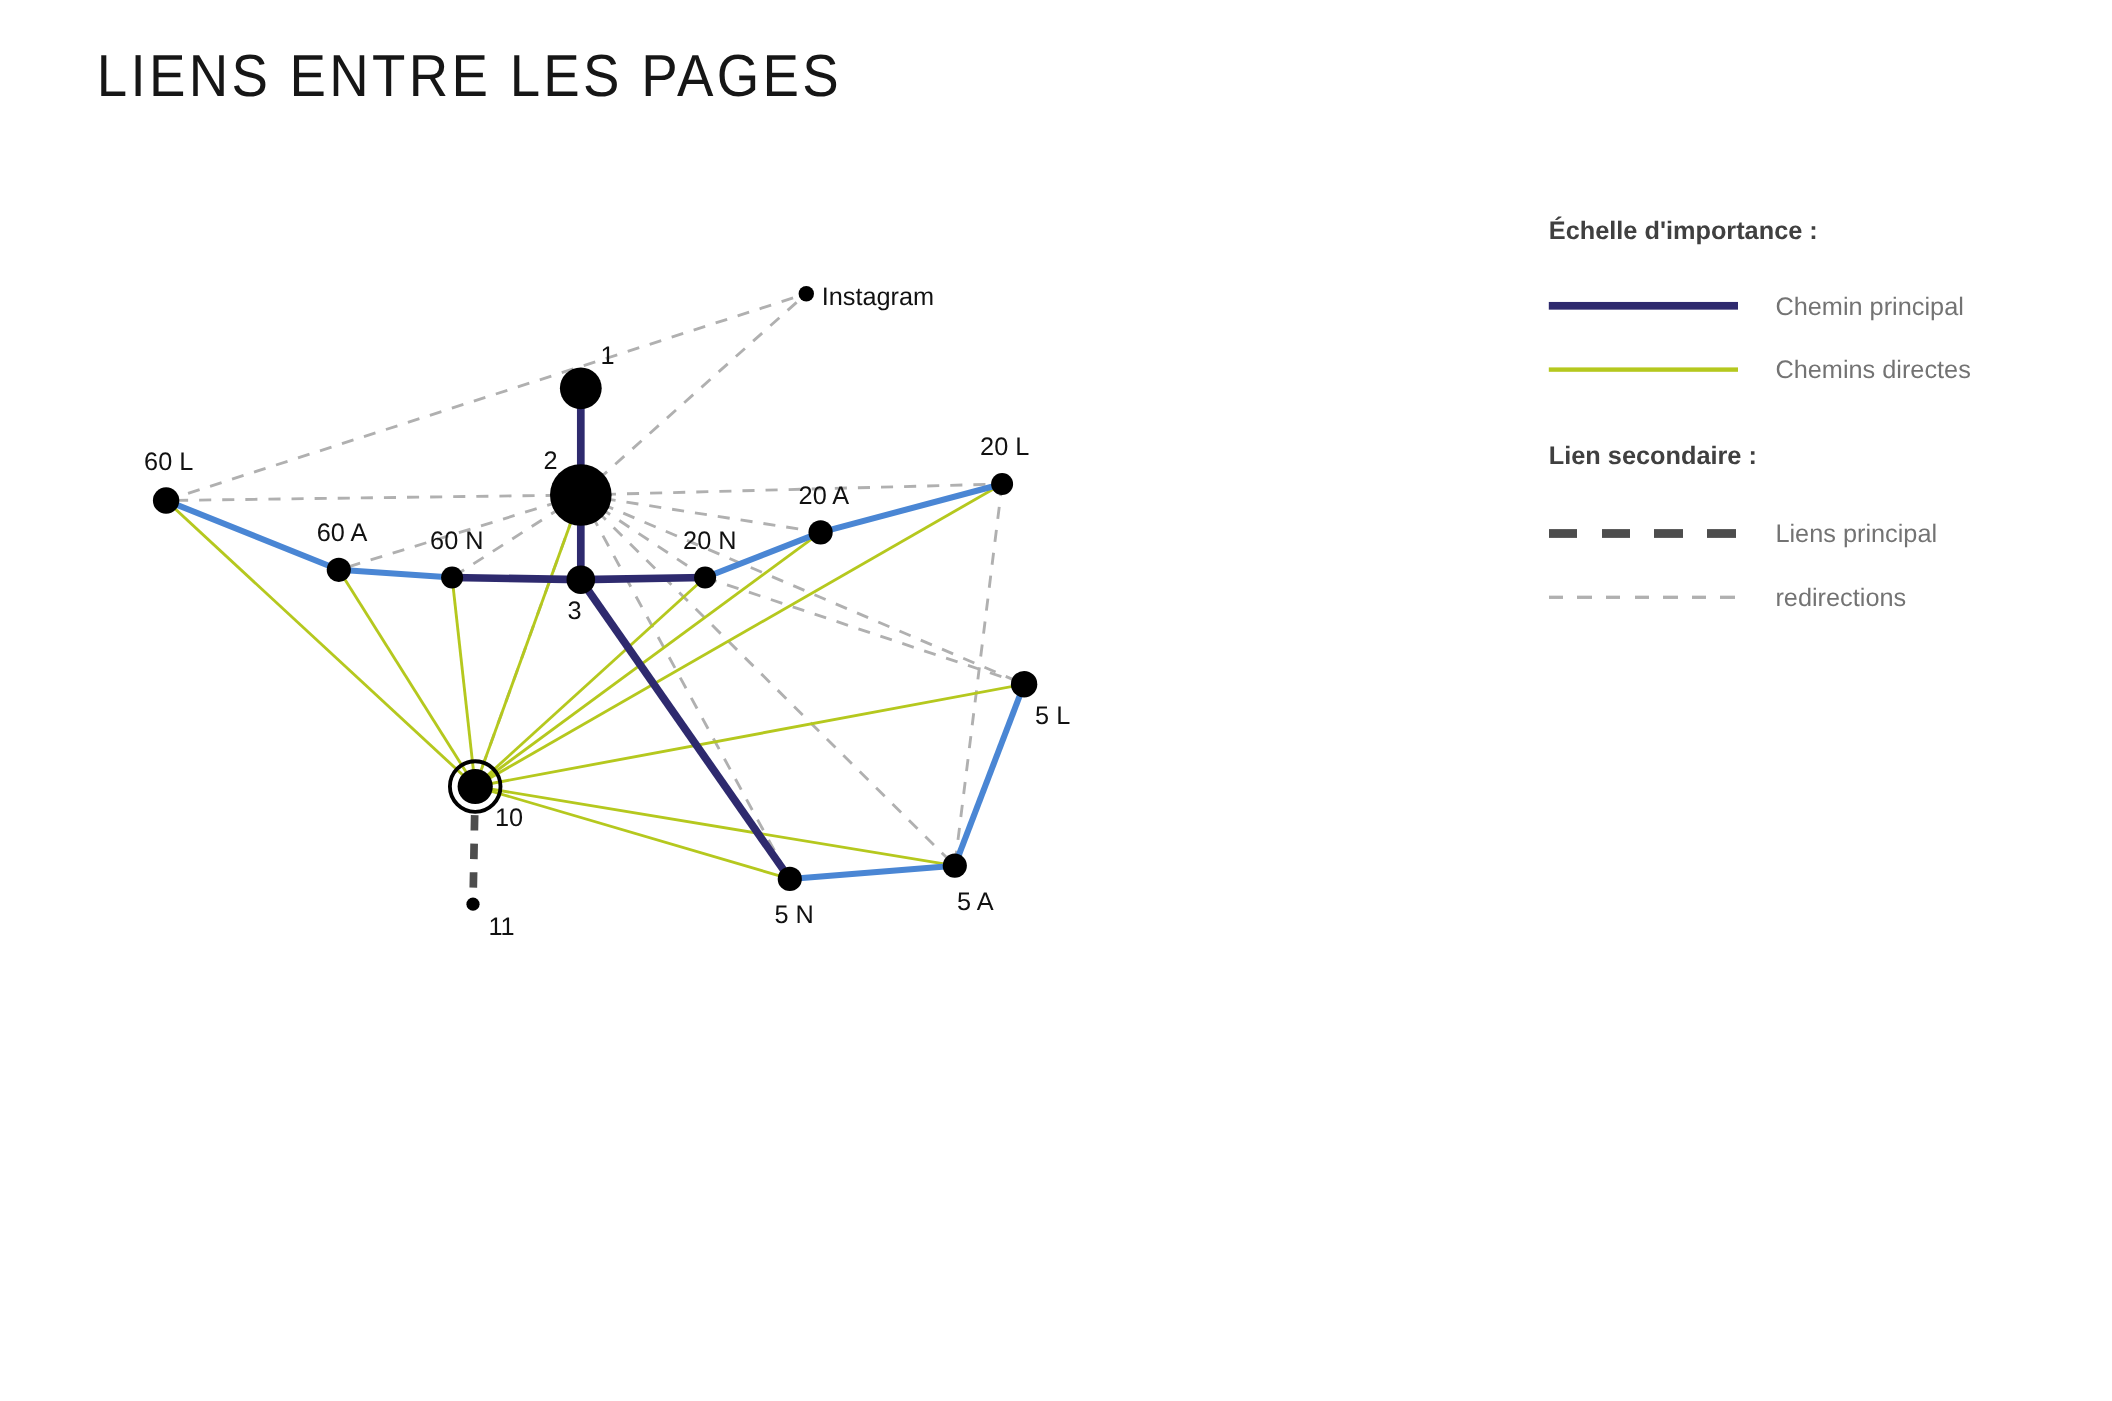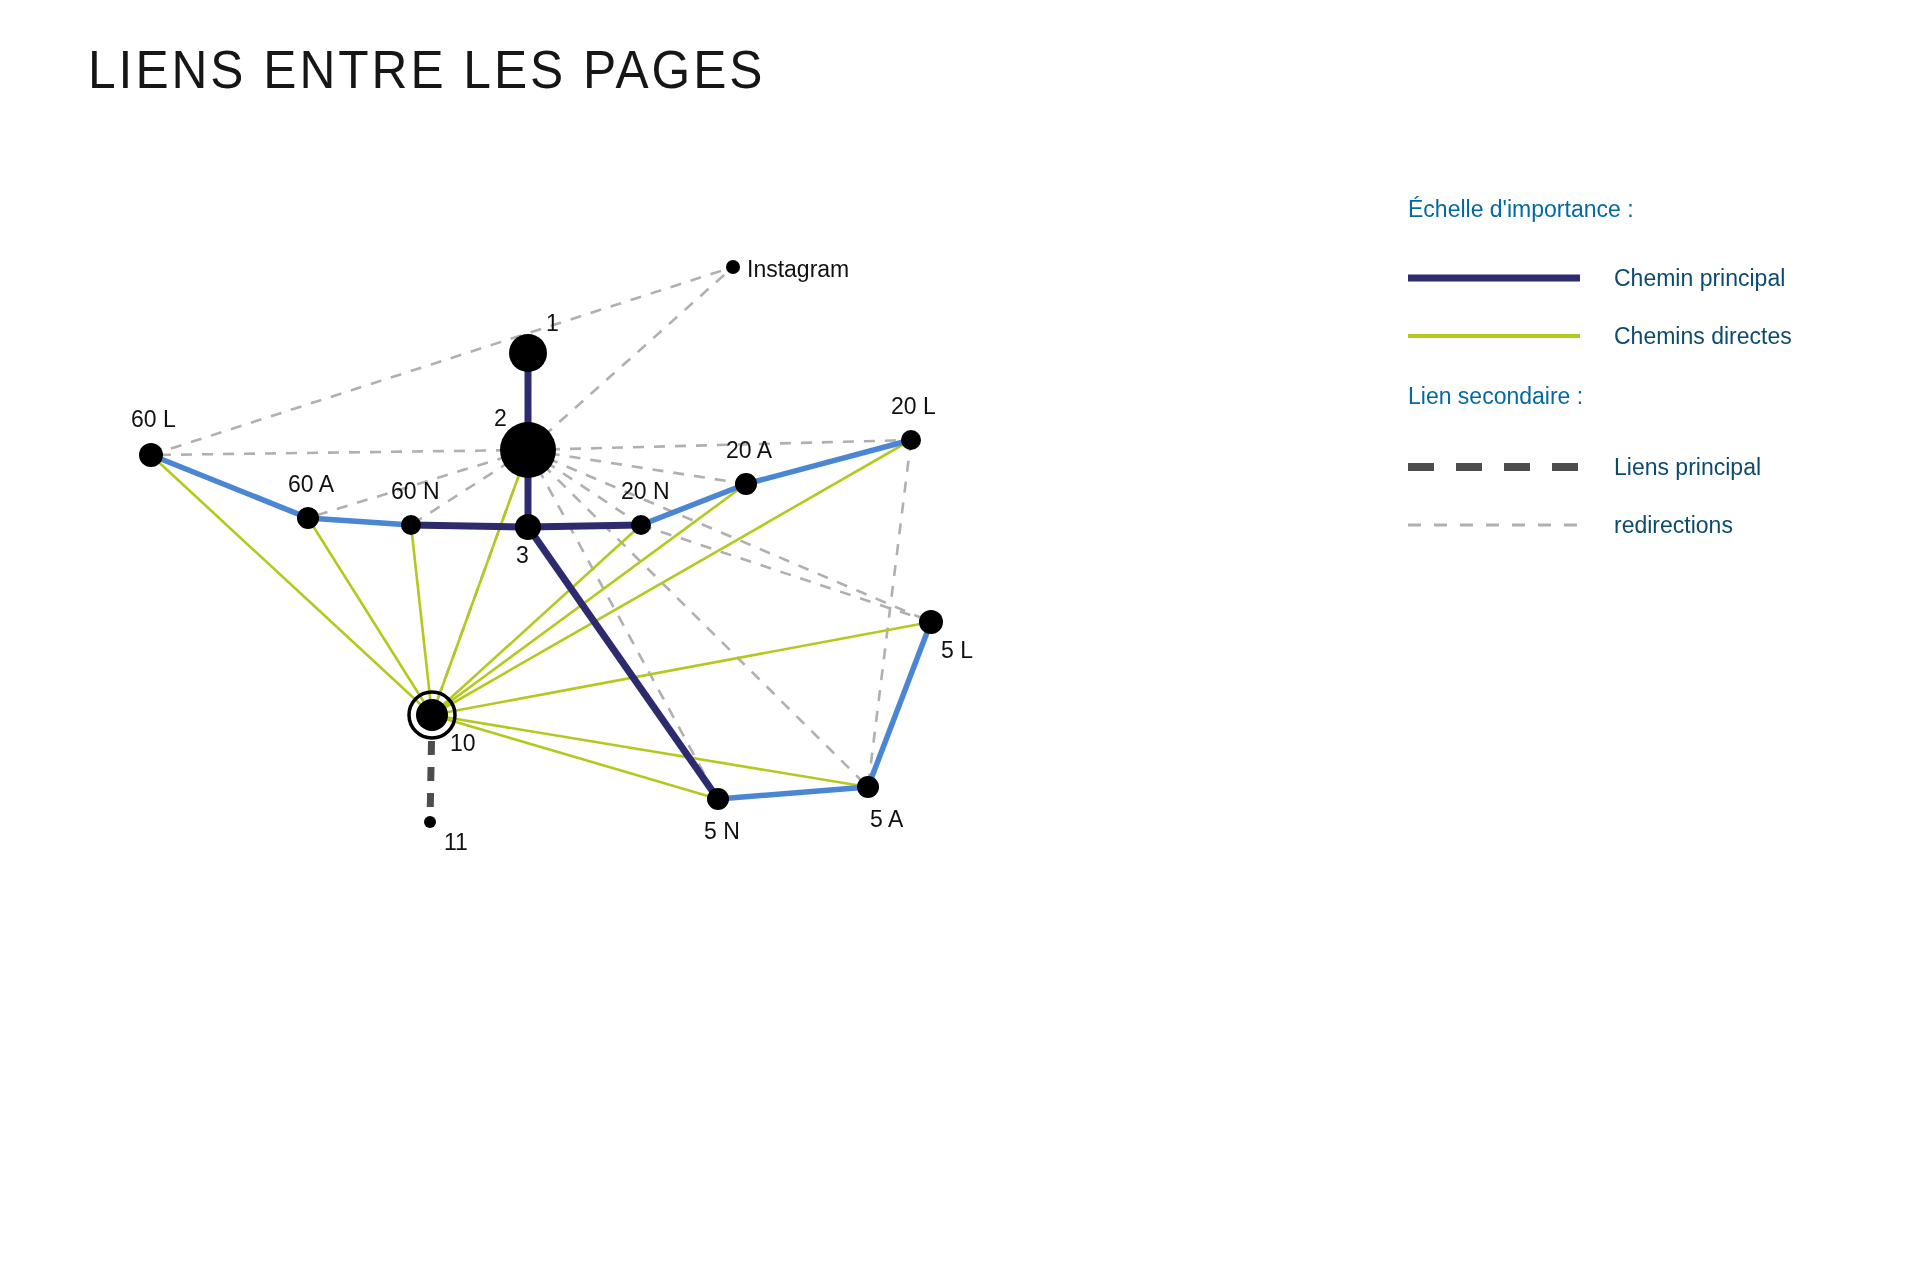--- a/index.html
+++ b/index.html
@@ -42,27 +42,27 @@
     font-weight: 400;
   }
   #legend {
     position: absolute;
     left: 1408px;
     top: 196px;
     width: 470px;
   }
   .legend-heading {
     font-size: 23px;
-    color: #0369a1;
-    font-weight: 400;
+    color: #404040;
+    font-weight: 700;
     margin: 0 0 26px 0;
     white-space: nowrap;
   }
   .legend-heading.second {
-    margin-top: 18px;
+    margin-top: 36px;
     margin-bottom: 28px;
   }
   .legend-row {
     display: flex;
     align-items: center;
     height: 58px;
   }
   .legend-swatch {
     width: 172px;
     height: 22px;
@@ -84,21 +84,21 @@
     background: repeating-linear-gradient(to right,
       #4d4d4d 0px, #4d4d4d 26px, rgba(0,0,0,0) 26px, rgba(0,0,0,0) 48px);
   }
   .bar.redirections {
     height: 3px;
     background: repeating-linear-gradient(to right,
       #b0b0b0 0px, #b0b0b0 13px, rgba(0,0,0,0) 13px, rgba(0,0,0,0) 26px);
   }
   .legend-label {
     font-size: 23px;
-    color: #0c4a6e;
+    color: #737373;
     margin-left: 34px;
     white-space: nowrap;
   }
 </style>
 </head>
 <body>
 
 <div id="page-title">LIENS ENTRE LES PAGES</div>
 
 <svg id="graph-canvas" viewBox="0 0 1920 1274" xmlns="http://www.w3.org/2000/svg">

